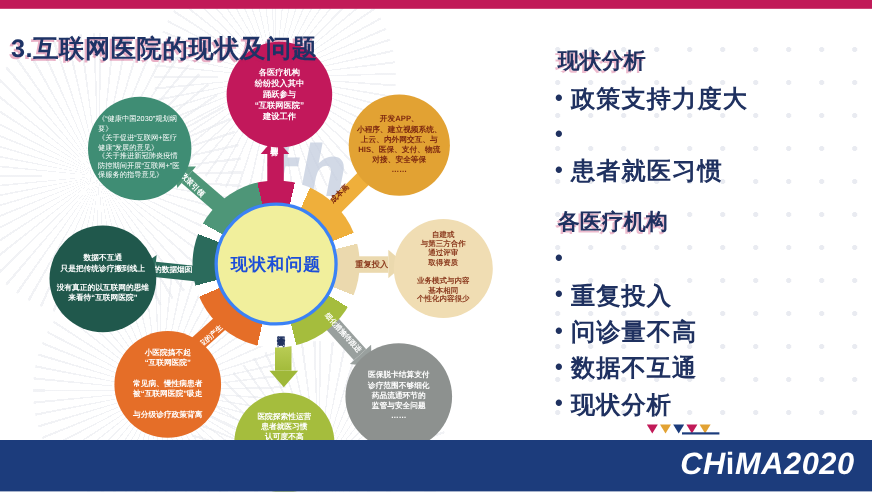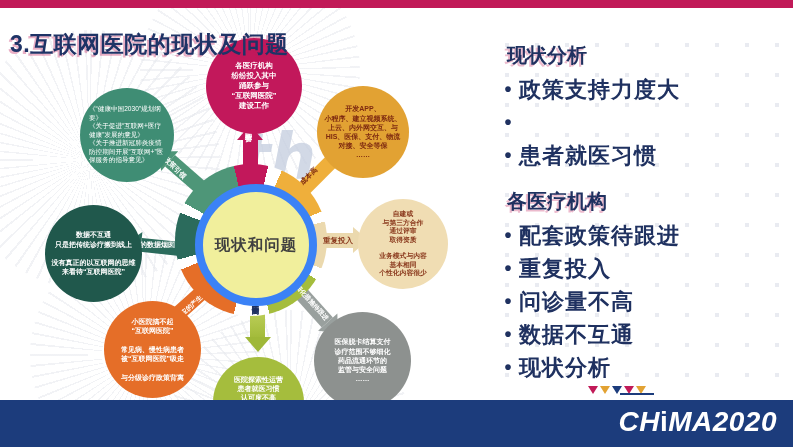--- a/index.html
+++ b/index.html
@@ -27,22 +27,22 @@
         background-image:radial-gradient(#e9ebf1 2.2px,transparent 2.4px);background-size:30px 30px;}
   .watermark{position:absolute;left:240px;top:120px;z-index:1;font-size:64px;font-weight:800;
              font-style:italic;color:#c7d0e0;opacity:.8;font-family:"DejaVu Sans",sans-serif;}
   
   .ring{position:absolute;left:175px;top:164px;width:152px;height:152px;border-radius:50%;z-index:3;
         background:conic-gradient(#C2185B 0deg 13deg,#ffffff 13deg 24deg,#EFAF3B 24deg 68deg,
         #ffffff 68deg 76deg,#EBD9AE 76deg 112deg,#ffffff 112deg 121deg,#A5BD3D 121deg 166deg,
         #ffffff 166deg 193deg,#E56E28 193deg 247deg,#ffffff 247deg 255deg,#2B6B5C 255deg 291deg,
         #ffffff 291deg 299deg,#4E9678 299deg 347deg,#C2185B 347deg 360deg);}
   .hub{position:absolute;left:195px;top:184px;width:106px;height:106px;border-radius:50%;
-       background:#F1EF9C;border:8px solid #3b82f6;z-index:5;display:flex;align-items:center;
-       justify-content:center;font-size:15.5px;font-weight:700;color:#404040;letter-spacing:1px;}
+       background:#F1EF9C;border:3px solid #3b82f6;z-index:5;display:flex;align-items:center;
+       justify-content:center;font-size:15.5px;font-weight:700;color:#1d4ed8;letter-spacing:1px;}
   
   .node{position:absolute;border-radius:50%;z-index:4;display:flex;align-items:center;justify-content:flex-start;}
   .circle-text{white-space:pre-line;text-align:center;line-height:1.32;width:100%;padding:0 6px;box-sizing:border-box;}
   .node-policy{left:80px;top:88px;width:94px;height:94px;background:#3F8D74;color:#fff;}
   .node-policy .circle-text{font-size:6.6px;text-align:left;padding:0 9px;line-height:1.3;}
   .node-top{left:206px;top:38px;width:96px;height:96px;background:#C2185B;color:#fff;}
   .node-top .circle-text{font-size:7.5px;font-weight:700;}
   .node-appdev{left:317px;top:86px;width:92px;height:92px;background:#E2A233;color:#7E2A10;}
   .node-appdev .circle-text{font-size:7px;font-weight:700;}
   .node-build{left:358px;top:199px;width:90px;height:90px;background:#F0DDB3;color:#8B3A1E;}
@@ -224,21 +224,20 @@
         </li>
       <li>
           <span class="bullet-dot">•</span>
           <span class="bullet-text">患者就医习惯</span>
         </li>
     </ul>
     <h2 class="panel-heading problems">各医疗机构</h2>
     <ul class="bullet-list">
       <li>
           <span class="bullet-dot">•</span>
-          <span class="bullet-text">配套政策待跟进</span>
         </li>
       <li>
           <span class="bullet-dot">•</span>
           <span class="bullet-text">重复投入</span>
         </li>
       <li>
           <span class="bullet-dot">•</span>
           <span class="bullet-text">问诊量不高</span>
         </li>
       <li>

